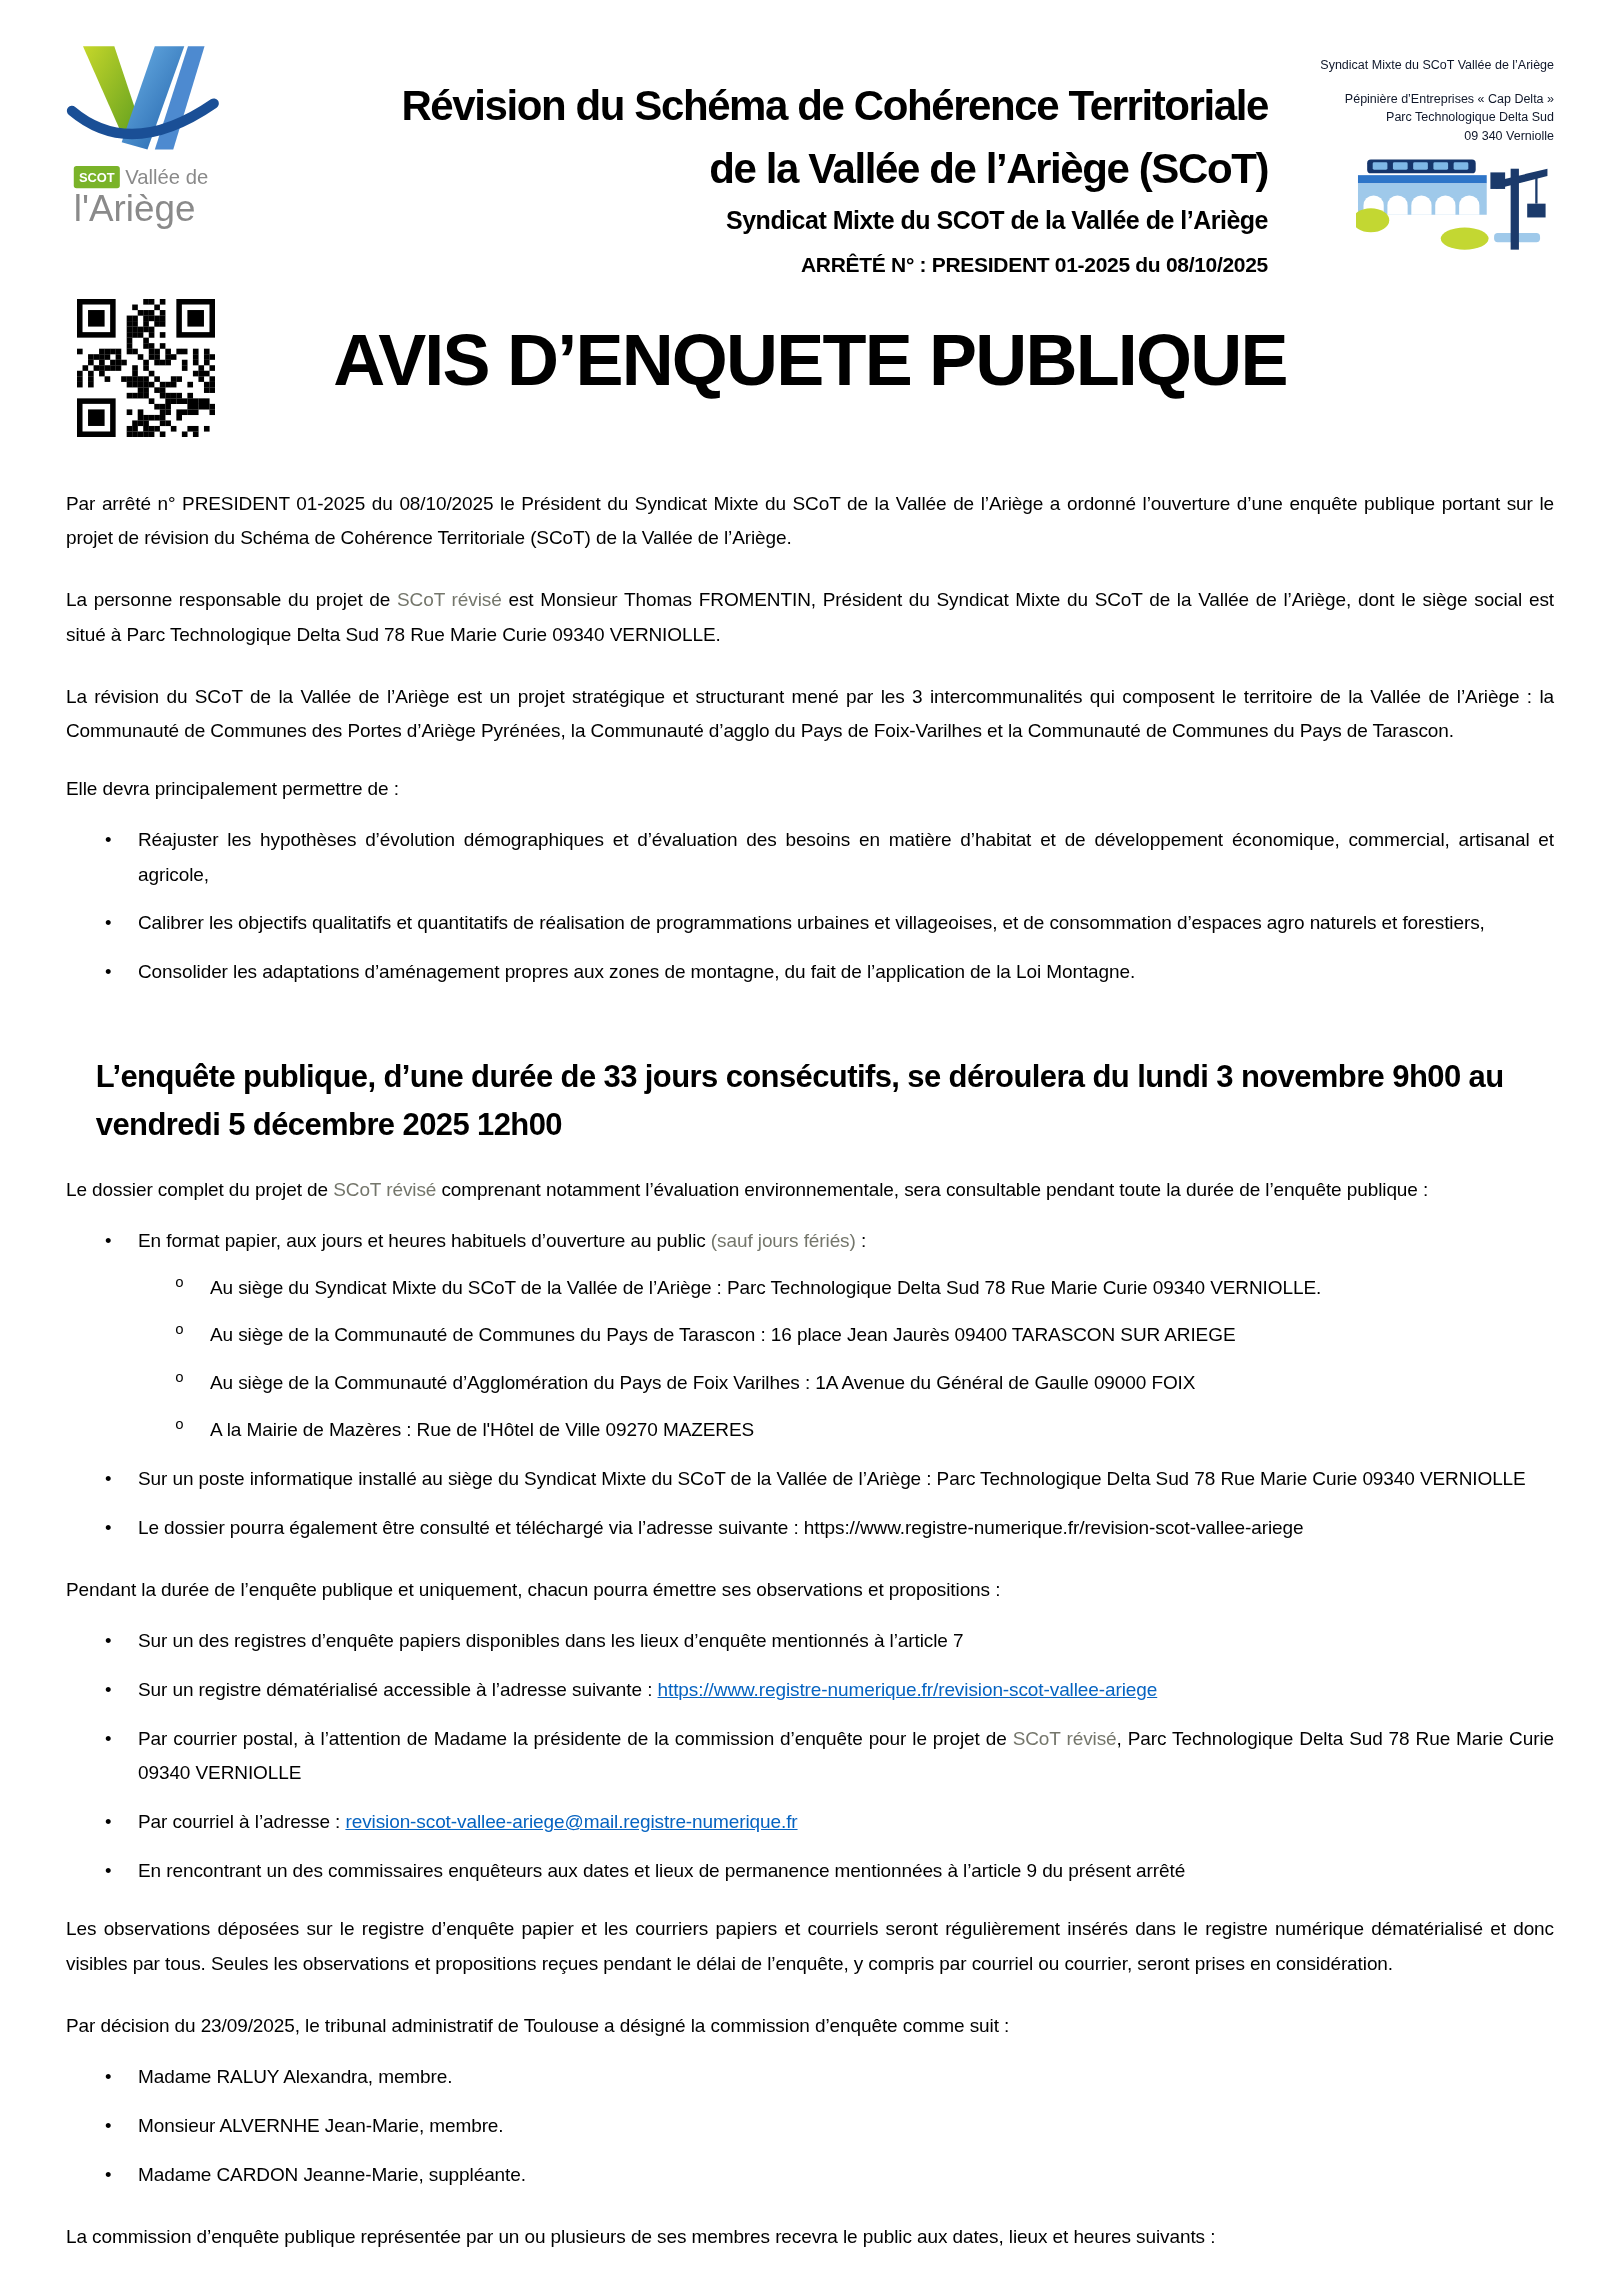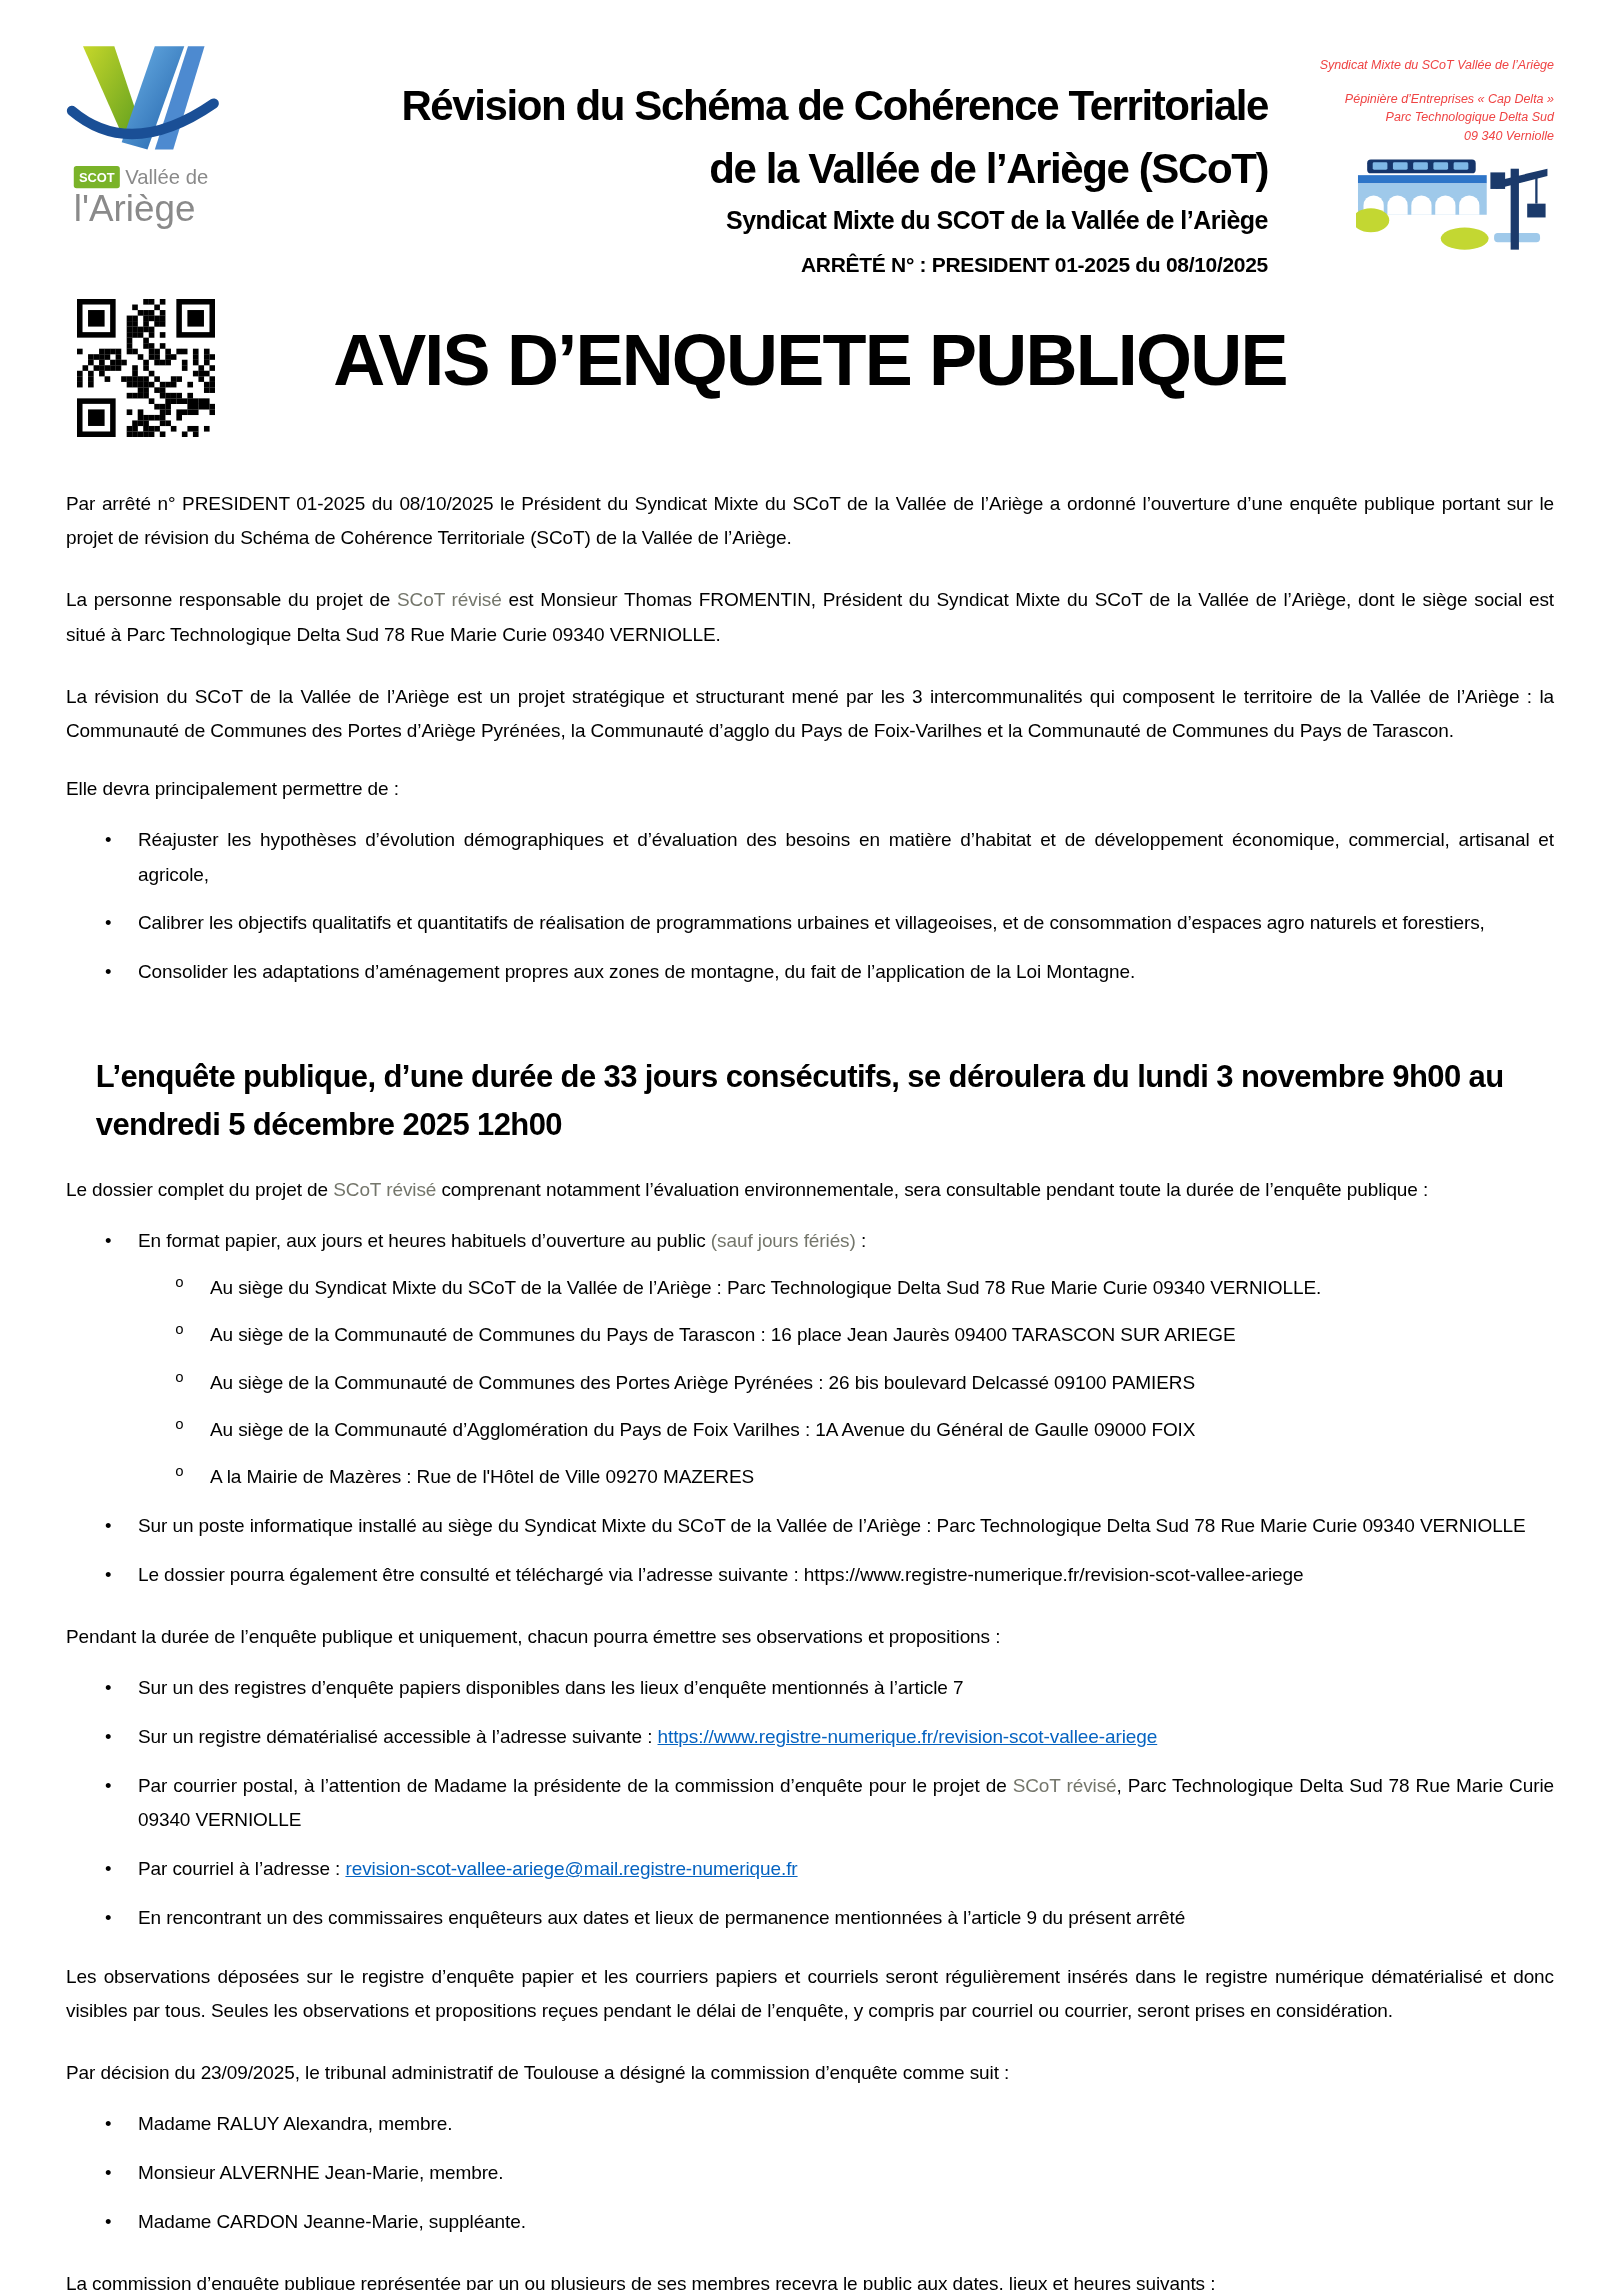--- a/index.html
+++ b/index.html
@@ -11,21 +11,21 @@
     padding:39px 66px 111px 66px;
   }
   
   .header { display:flex; align-items:flex-start; }
   .logo-block { flex:0 0 198px; }
   .title-block { flex:1 1 auto; text-align:right; padding-top:35px; }
   .main-title { margin:0; font-size:42px; font-weight:700; letter-spacing:-1.4px; line-height:1.5; }
   .subtitle  { margin:5.5px 0 0; font-size:25px; font-weight:700; letter-spacing:-0.5px; }
   .arrete    { margin:18.5px 0 0; font-size:21px; font-weight:700; letter-spacing:-0.3px; }
   .contact-block { flex:0 0 286px; text-align:right; padding-top:16.6px; }
-  .contact-line { font-size:12.5px; color:#ef4444; line-height:1.45;font-style:italic; }
+  .contact-line { font-size:12.5px; color:#0f172a; line-height:1.45; }
   .contact-gap { height:16.6px; }
   .illustration { margin-top:9.2px; }
   
   .avis-section { position:relative; margin-top:20px; text-align:center; min-height:162px; }
   .qr { position:absolute; left:11px; top:1.8px; width:138px; height:138px; }
   .avis-title  { margin:0; font-size:72px; font-weight:700; letter-spacing:-1.8px; line-height:1.05; padding-top:26px; }
   .avis-period { margin:18.5px 0 0; font-size:29px; font-weight:700; letter-spacing:-0.5px; }
   
   .copy { font-size:19px; line-height:1.8; text-align:justify; margin:28px 0 0; letter-spacing:-0.1px; }
   .copy.tight { margin-top:24px; }
@@ -340,21 +340,20 @@
   <h3 class="heading2">L’enquête publique, d’une durée de 33 jours consécutifs, se déroulera du lundi 3 novembre 9h00 au vendredi 5 décembre 2025 12h00</h3>
 
   <p class="copy tight"><span>Le dossier complet du projet de </span><span class="rev">SCoT révisé</span><span> comprenant notamment l’évaluation environnementale, sera consultable pendant toute la durée de l’enquête publique :</span></p>
 
   <ul class="lvl1">
     <li>
       <span>En format papier, aux jours et heures habituels d’ouverture au public </span><span class="rev">(sauf jours fériés)</span><span> :</span>
       <ul class="lvl2">
         <li>Au siège du Syndicat Mixte du SCoT de la Vallée de l’Ariège : Parc Technologique Delta Sud 78 Rue Marie Curie 09340 VERNIOLLE.</li>
         <li>Au siège de la Communauté de Communes du Pays de Tarascon : 16 place Jean Jaurès 09400 TARASCON SUR ARIEGE</li>
-        <li>Au siège de la Communauté de Communes des Portes Ariège Pyrénées : 26 bis boulevard Delcassé 09100 PAMIERS</li>
         <li>Au siège de la Communauté d’Agglomération du Pays de Foix Varilhes : 1A Avenue du Général de Gaulle 09000 FOIX</li>
         <li>A la Mairie de Mazères : Rue de l'Hôtel de Ville 09270 MAZERES</li>
       </ul>
     </li>
     <li>Sur un poste informatique installé au siège du Syndicat Mixte du SCoT de la Vallée de l’Ariège : Parc Technologique Delta Sud 78 Rue Marie Curie 09340 VERNIOLLE</li>
     <li>Le dossier pourra également être consulté et téléchargé via l’adresse suivante : https://www.registre-numerique.fr/revision-scot-vallee-ariege</li>
   </ul>
 
   <p class="copy">Pendant la durée de l’enquête publique et uniquement, chacun pourra émettre ses observations et propositions :</p>
 

